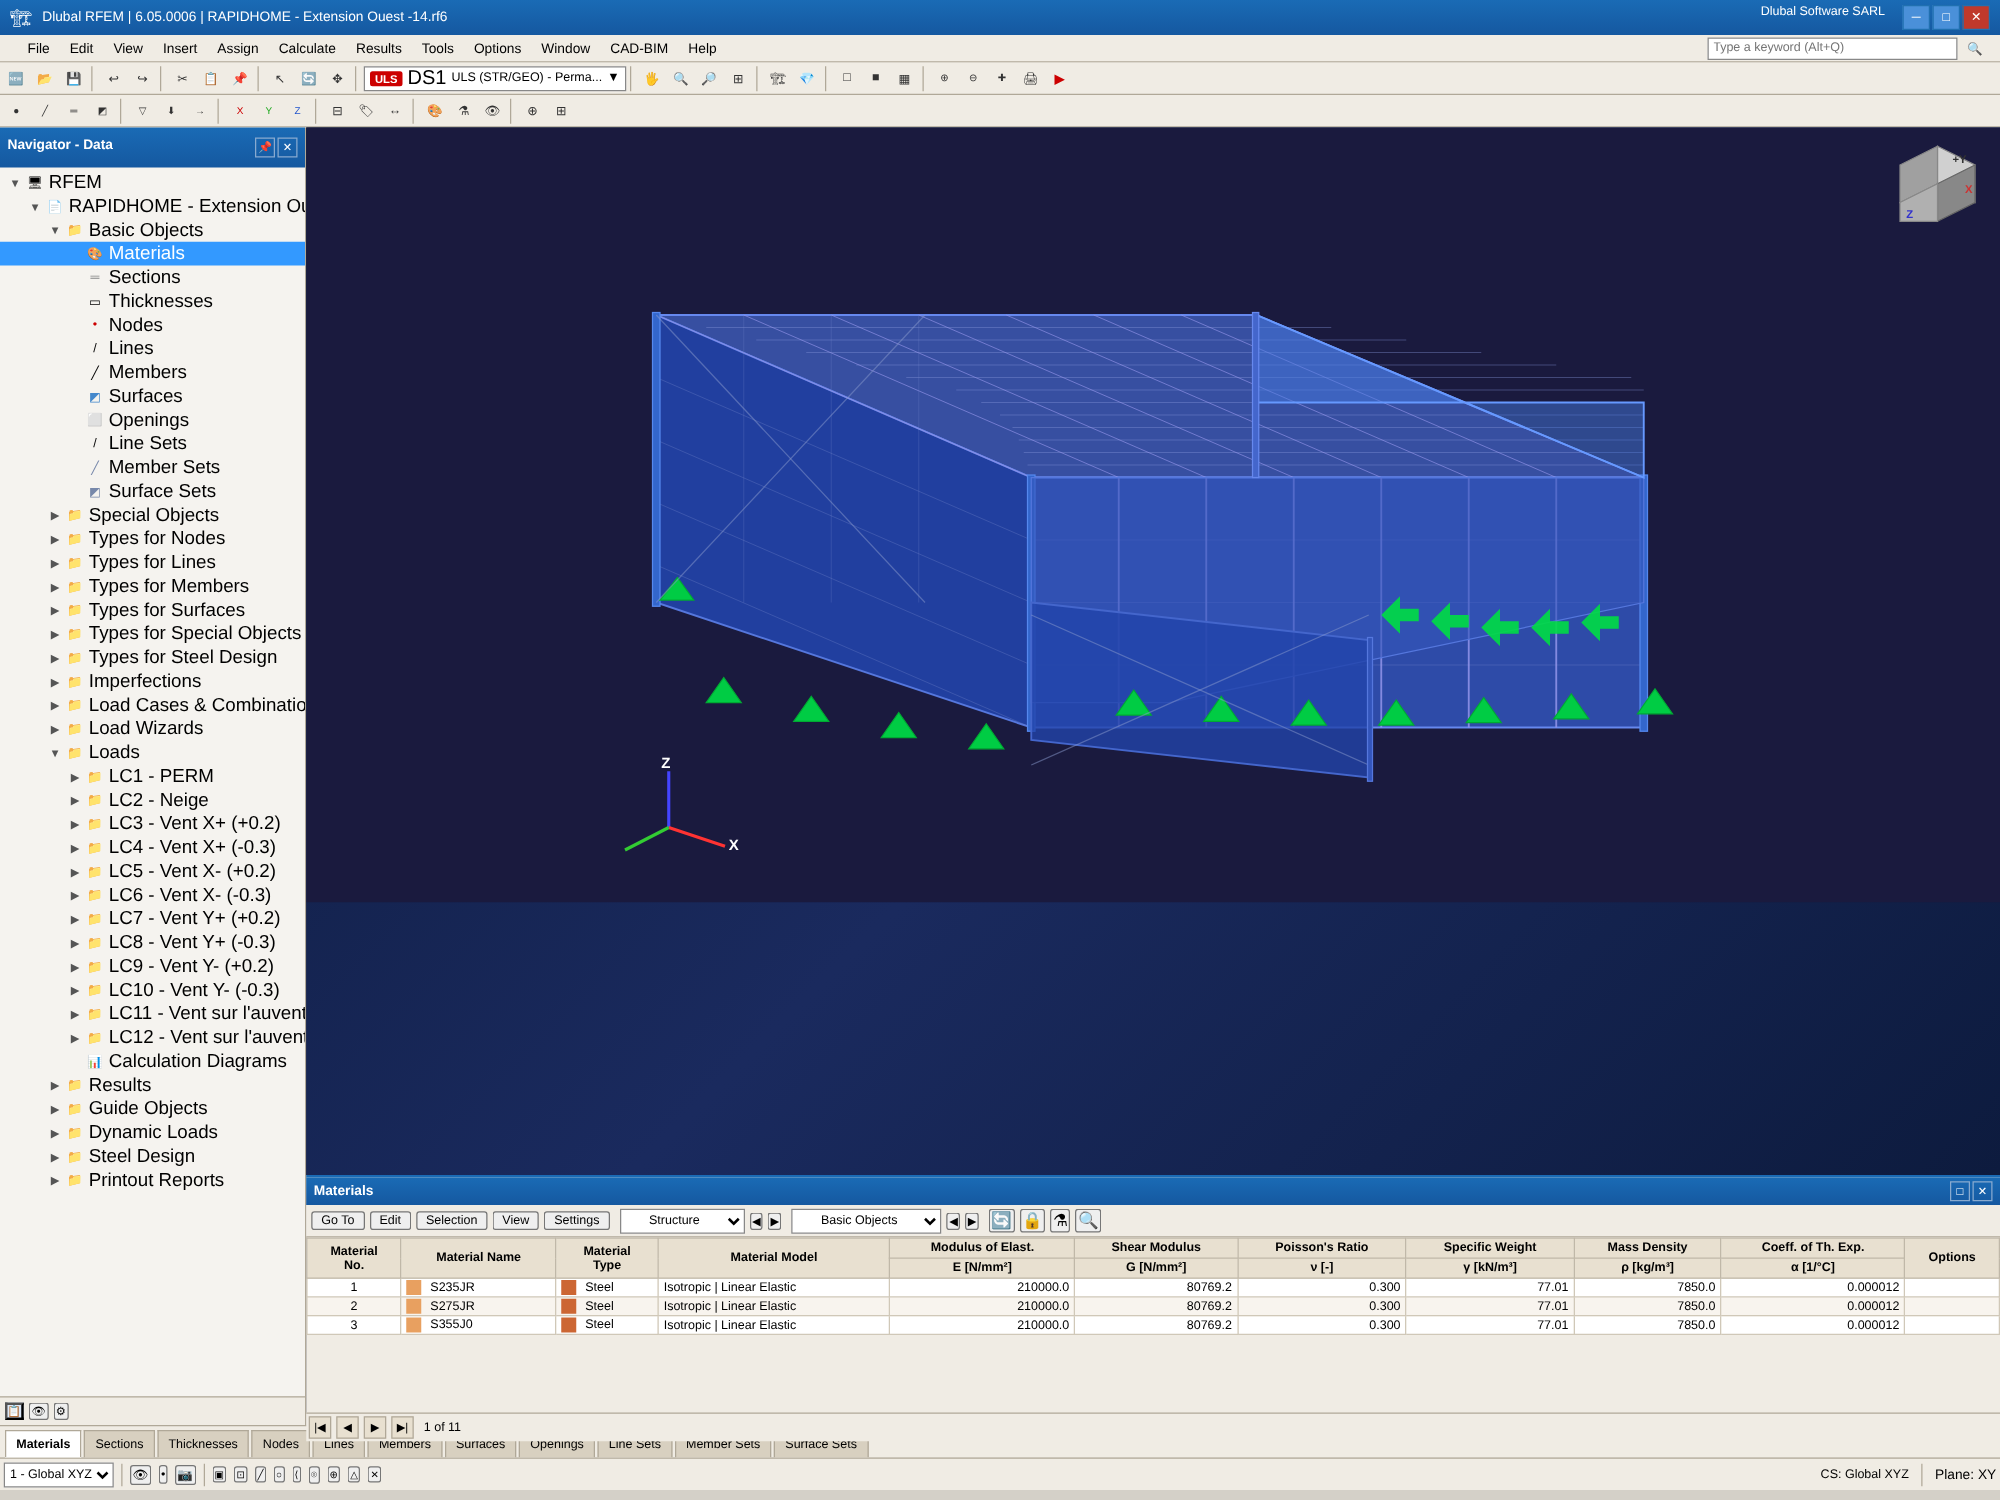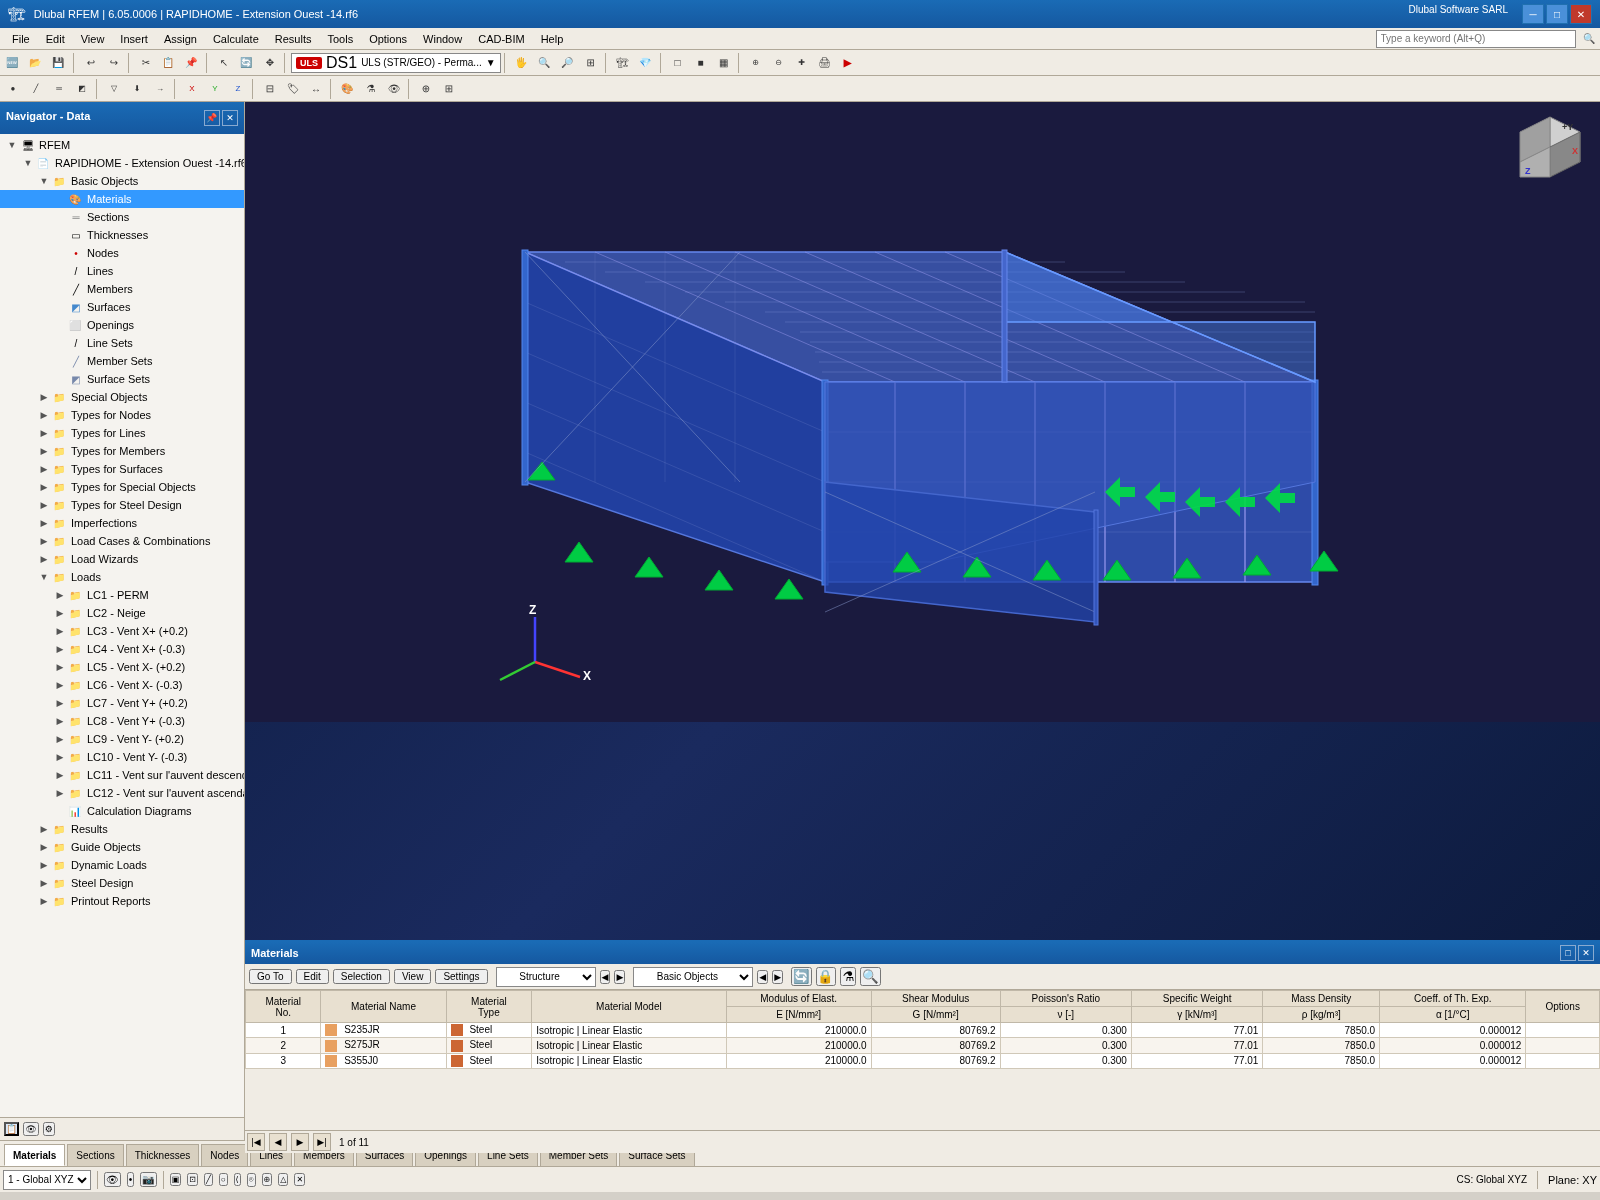--- a/index.html
+++ b/index.html
@@ -18,21 +18,21 @@
     #title-bar .window-controls { display: flex; gap: 2px; }
     #title-bar .win-btn { width: 22px; height: 20px; background: #4a90d9; border: 1px solid #2070b0; color: white; cursor: pointer; display: flex; align-items: center; justify-content: center; font-size: 10px; }
     #title-bar .win-btn.close { background: #c0392b; }
     
     
     #menu-bar {
       background: #f0ece4;
       height: 22px;
       display: flex;
       align-items: center;
-      padding: 0 4px;
+      padding: 0 14px;
       border-bottom: 1px solid #b0a898;
     }
     #menu-bar .menu-item { padding: 2px 8px; cursor: pointer; font-size: 11px; color: #000; }
     
     
     .toolbar {
       background: #f0ece4;
       height: 26px;
       display: flex;
       align-items: center;
@@ -89,21 +89,21 @@
     .tree-item {
       display: flex;
       align-items: center;
       padding: 1px 0;
       cursor: pointer;
       color: #000;
     }
     .tree-item.selected { background: #3399ff; color: white; }
     .tree-item .expand { width: 16px; text-align: center; font-size: 9px; color: #555; flex-shrink: 0; }
     .tree-item .icon { width: 16px; height: 16px; margin-right: 3px; display: flex; align-items: center; justify-content: center; font-size: 10px; flex-shrink: 0; }
-    .tree-item .label { font-size: 11px; white-space: nowrap; }
+    .tree-item .label { font-size: 15px; white-space: nowrap; }
     .indent1 { padding-left: 4px; }
     .indent2 { padding-left: 20px; }
     .indent3 { padding-left: 36px; }
     .indent4 { padding-left: 52px; }
     
     
     #viewport-area {
       flex: 1;
       display: flex;
       flex-direction: column;
@@ -163,21 +163,21 @@
     table {
       border-collapse: collapse;
       width: 100%;
       font-size: 10px;
     }
     th {
       background: #e8e0d0;
       border: 1px solid #c0b8a8;
       padding: 2px 4px;
       text-align: center;
-      font-weight: normal;
+      font-weight: bold;
       white-space: nowrap;
     }
     td {
       border: 1px solid #d0c8b8;
       padding: 1px 4px;
       white-space: nowrap;
     }
     tr:nth-child(even) td { background: #f8f4ee; }
     tr:nth-child(odd) td { background: white; }
     

